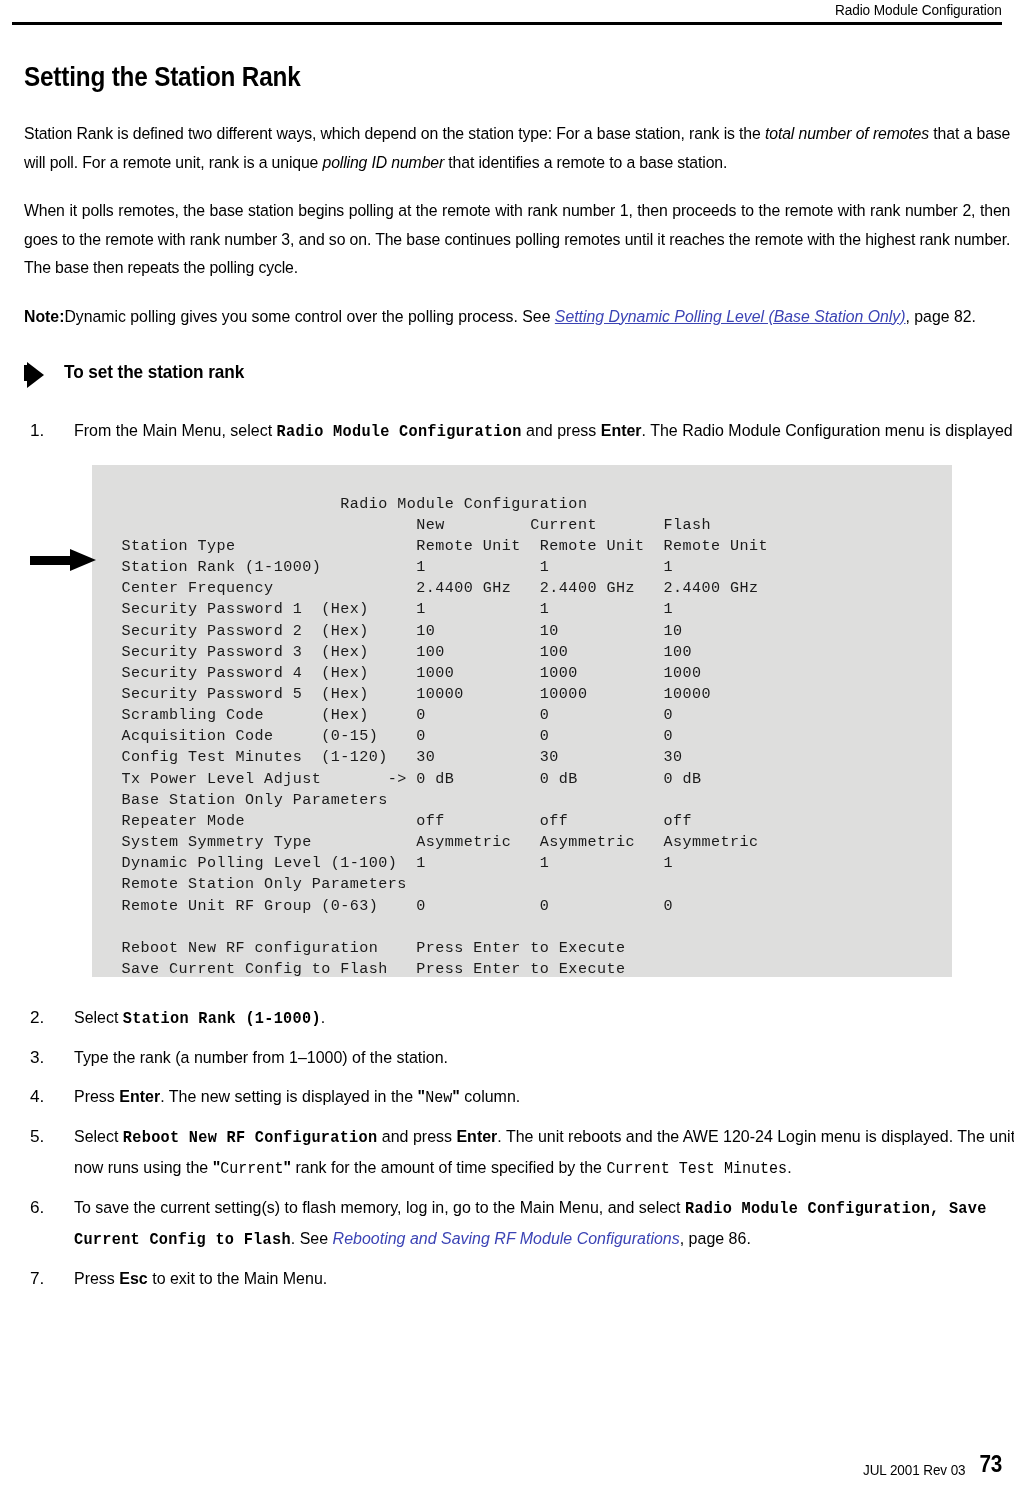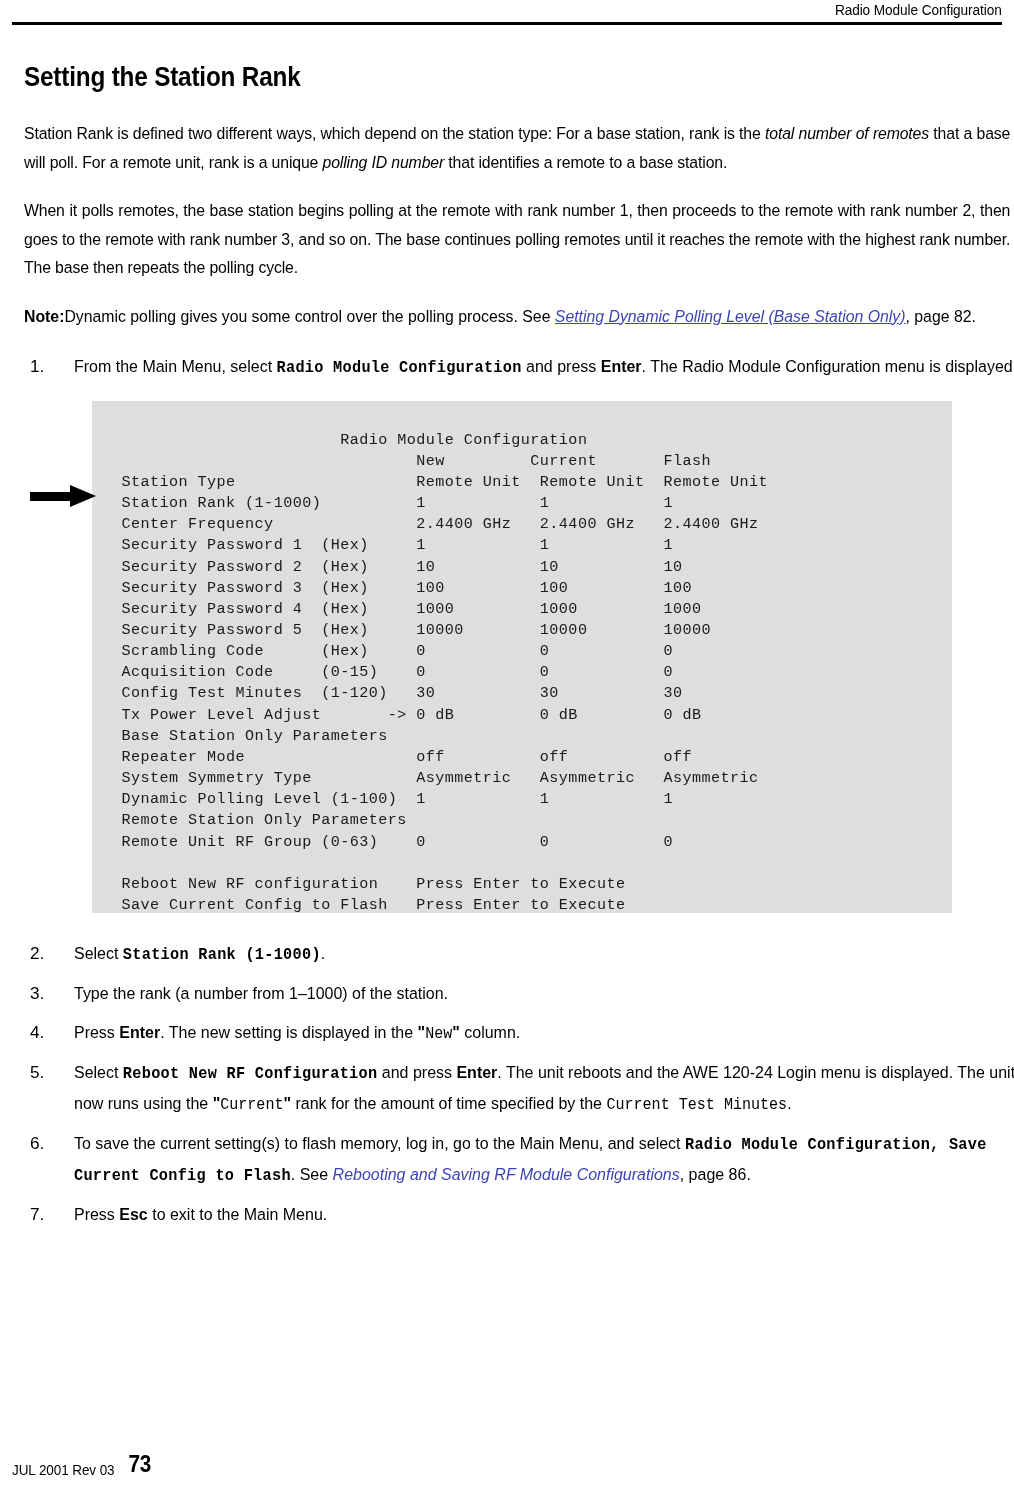--- a/index.html
+++ b/index.html
@@ -201,21 +201,21 @@
   }
 
   
   .footer {
     position: absolute;
     left: 12px;
     bottom: 22px;
     width: 990px;
     display: flex;
     align-items: flex-end;
-    justify-content: flex-start;
+    justify-content: flex-end;
   }
   .footer-left {
     font-size: 15px;
     letter-spacing: -0.1px;
     transform: scaleX(0.9);
     transform-origin: left bottom;
   }
   .footer-right {
     font-size: 23px;
     font-weight: bold;
@@ -237,20 +237,25 @@
   <div class="content">
 
     <h1 class="section-title">Setting the Station Rank</h1>
 
     <p class="body-para"><span>Station Rank is defined two different ways, which depend on the station type: For a base station, rank is the </span><em>total number of remotes</em><span> that a base will poll. For a remote unit, rank is a unique </span><em>polling ID number</em><span> that identifies a remote to a base station.</span></p>
 
     <p class="body-para">When it polls remotes, the base station begins polling at the remote with rank number 1, then proceeds to the remote with rank number 2, then goes to the remote with rank number 3, and so on. The base continues polling remotes until it reaches the remote with the highest rank number. The base then repeats the polling cycle.</p>
 
     <div class="note-block"><span class="note-label">Note:</span><span class="note-text">Dynamic polling gives you some control over the polling process. See </span><a class="xref" href="#">Setting Dynamic Polling Level (Base Station Only)</a><span>, page 82.</span></div>
 
+    <div class="proc-head">
+      <span class="proc-arrow-tail"></span>
+      <span class="proc-arrow"></span>
+      <span class="proc-title">To set the station rank</span>
+    </div>
 
     <ol class="steps">
       <li>
         <span class="num">1.</span>
         <span class="step-text"><span>From the Main Menu, select </span><span class="mono-b">Radio Module Configuration</span><span> and press </span><span class="kbd">Enter</span><span>. The Radio Module Configuration menu is displayed.</span></span>
       </li>
     </ol>
 
     <div class="screen-wrap">
       <div class="screen-box">

